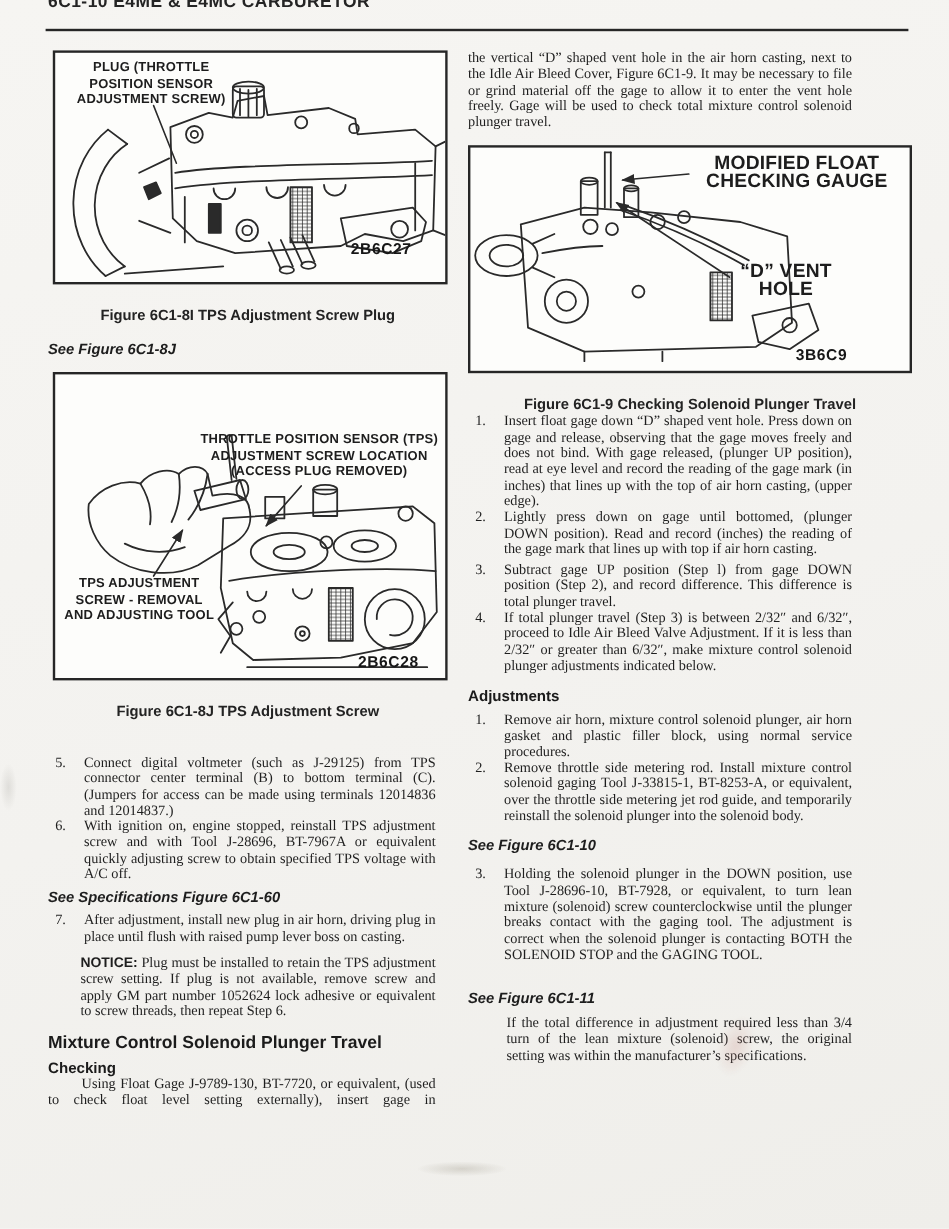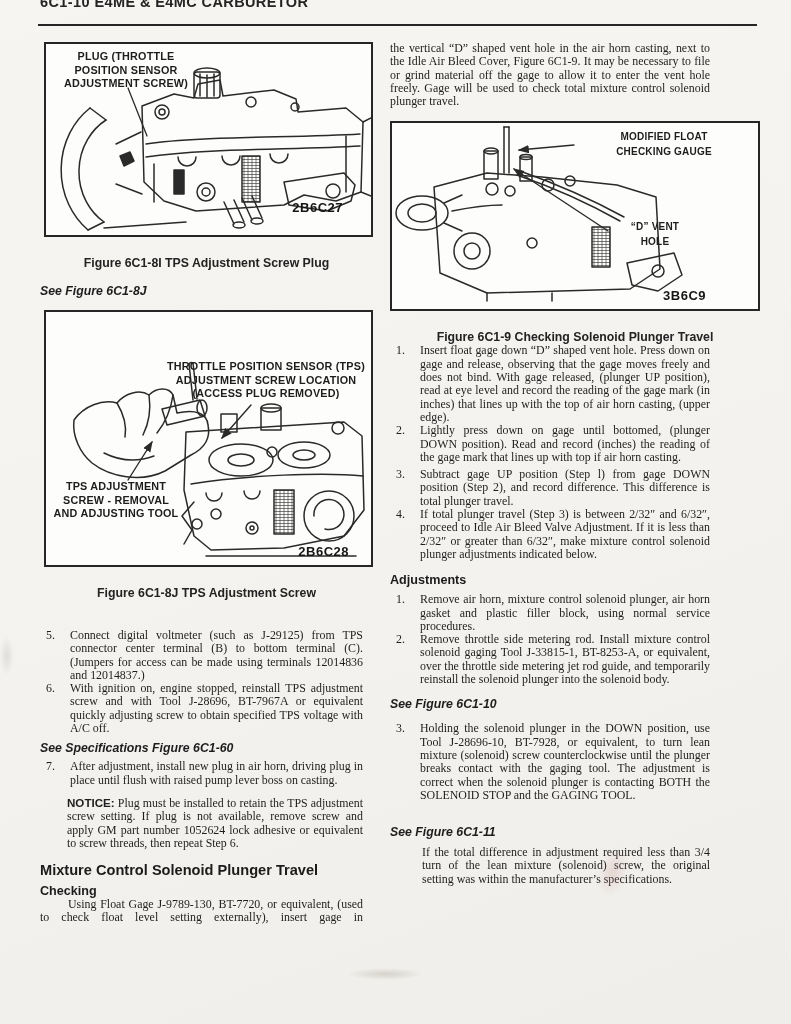--- a/index.html
+++ b/index.html
@@ -18,21 +18,21 @@
   .col-left{left:40px;top:36px;width:323px;}
   .col-right{left:390px;top:42px;width:320px;}
   
   .fig{position:relative;background:#fdfdfb;border:2px solid #262626;box-sizing:border-box;}
   .fig-left{margin-left:4px;width:329px;}
   .fig1{margin-top:6px;height:195px;}
   .fig2{margin-top:12px;height:257px;}
   .fig3{margin-top:13px;width:370px;height:190px;}
   .fig svg{position:absolute;inset:0;width:100%;height:100%;stroke:#2a2a2a;fill:none;stroke-width:1.5;stroke-linecap:round;stroke-linejoin:round;}
   .fig .lbl{position:absolute;font:bold 10.8px "Liberation Sans",sans-serif;line-height:13.5px;color:#1d1d1d;text-align:center;white-space:pre-line;letter-spacing:.2px;}
-  .fig .lbl-lg{font-size:10px;line-height:15px;}
+  .fig .lbl-lg{font-size:16px;line-height:15px;}
   .fig .code{position:absolute;font:bold 13px "Liberation Sans",sans-serif;color:#161616;letter-spacing:.5px;}
   .caption{font:600 12.3px "Liberation Sans",sans-serif;text-align:center;margin-top:19px;color:#232323;}
   .cap-left{width:333px;}
   .cap-right{width:370px;}
   
   .seeref{font:bold italic 12.3px "Liberation Sans",sans-serif;font-style:italic;text-align:left;color:#1d1d1d;}
   .h1{font:bold 14.6px "Liberation Sans",sans-serif;text-align:left;color:#1b1b1b;line-height:17px;}
   .h2{font:bold 12.6px "Liberation Sans",sans-serif;text-align:left;color:#1b1b1b;line-height:14px;}
   .li{display:flex;}
   .li .num{width:30px;flex:0 0 30px;padding-left:6px;box-sizing:border-box;}

